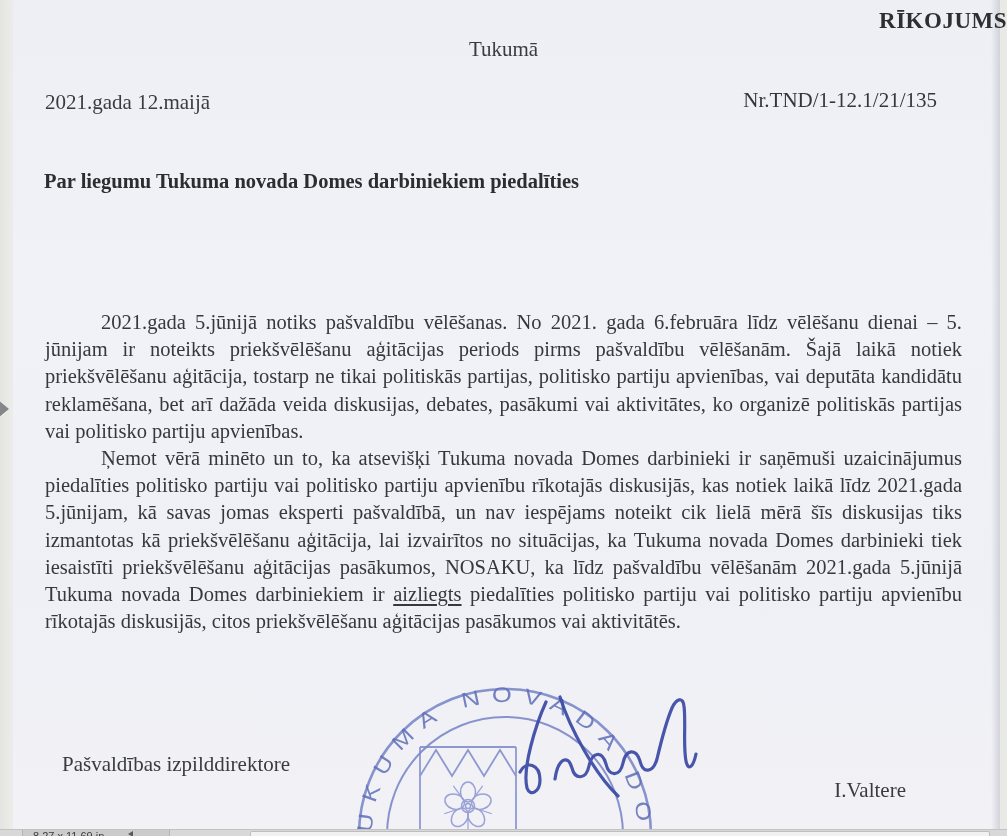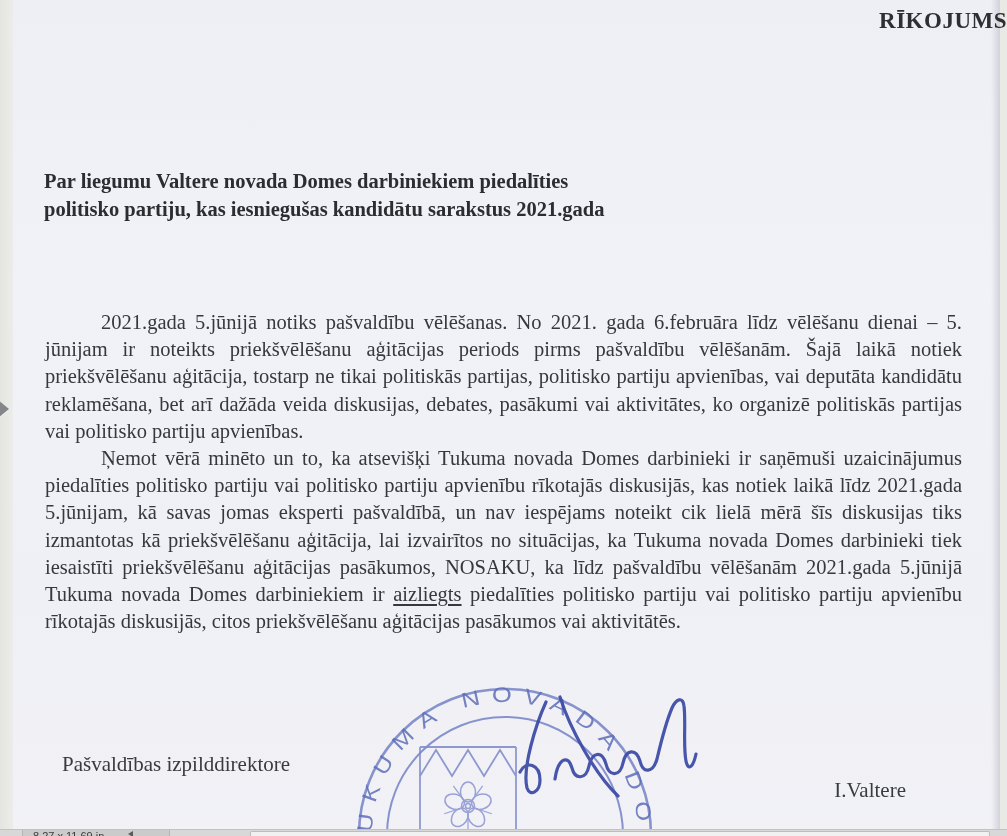--- a/index.html
+++ b/index.html
@@ -95,25 +95,27 @@
 
 <div id="screen">
 
   <div class="page"></div>
 
   <div class="left-gutter"></div>
 
   <div class="pane-arrow"></div>
 
   <div class="doc-title">RĪKOJUMS</div>
+  <div class="doc-place">Tukumā</div>
 
+  <div class="doc-date">2021.gada 12.maijā</div>
+  <div class="doc-number">Nr.TND/1-12.1/21/135</div>
 
   <div class="subject">
-    <div>Par liegumu Valtere novada Domes darbiniekiem piedalīties</div>
-    <div>politisko partiju, kas iesniegušas kandidātu sarakstus 2021.gada</div>
+    <div>Par liegumu Tukuma novada Domes darbiniekiem piedalīties</div>
   </div>
 
   <div class="bodytext">
     <p>2021.gada 5.jūnijā notiks pašvaldību vēlēšanas. No 2021. gada 6.februāra līdz vēlēšanu dienai – 5. jūnijam ir noteikts priekšvēlēšanu aģitācijas periods pirms pašvaldību vēlēšanām. Šajā laikā notiek priekšvēlēšanu aģitācija, tostarp ne tikai politiskās partijas, politisko partiju apvienības, vai deputāta kandidātu reklamēšana, bet arī dažāda veida diskusijas, debates, pasākumi vai aktivitātes, ko organizē politiskās partijas vai politisko partiju apvienības.</p>
     <p><span>Ņemot vērā minēto un to, ka atsevišķi Tukuma novada Domes darbinieki ir saņēmuši uzaicinājumus piedalīties politisko partiju vai politisko partiju apvienību rīkotajās diskusijās, kas notiek laikā līdz 2021.gada 5.jūnijam, kā savas jomas eksperti pašvaldībā, un nav iespējams noteikt cik lielā mērā šīs diskusijas tiks izmantotas kā priekšvēlēšanu aģitācija, lai izvairītos no situācijas, ka Tukuma novada Domes darbinieki tiek iesaistīti priekšvēlēšanu aģitācijas pasākumos, NOSAKU, ka līdz pašvaldību vēlēšanām 2021.gada 5.jūnijā Tukuma novada Domes darbiniekiem ir </span><span class="uline">aizliegts</span><span> piedalīties politisko partiju vai politisko partiju apvienību rīkotajās diskusijās, citos priekšvēlēšanu aģitācijas pasākumos vai aktivitātēs.</span></p>
   </div>
 
   <div class="signoff-role">Pašvaldības izpilddirektore</div>
   <div class="signoff-name">I.Valtere</div>
 

